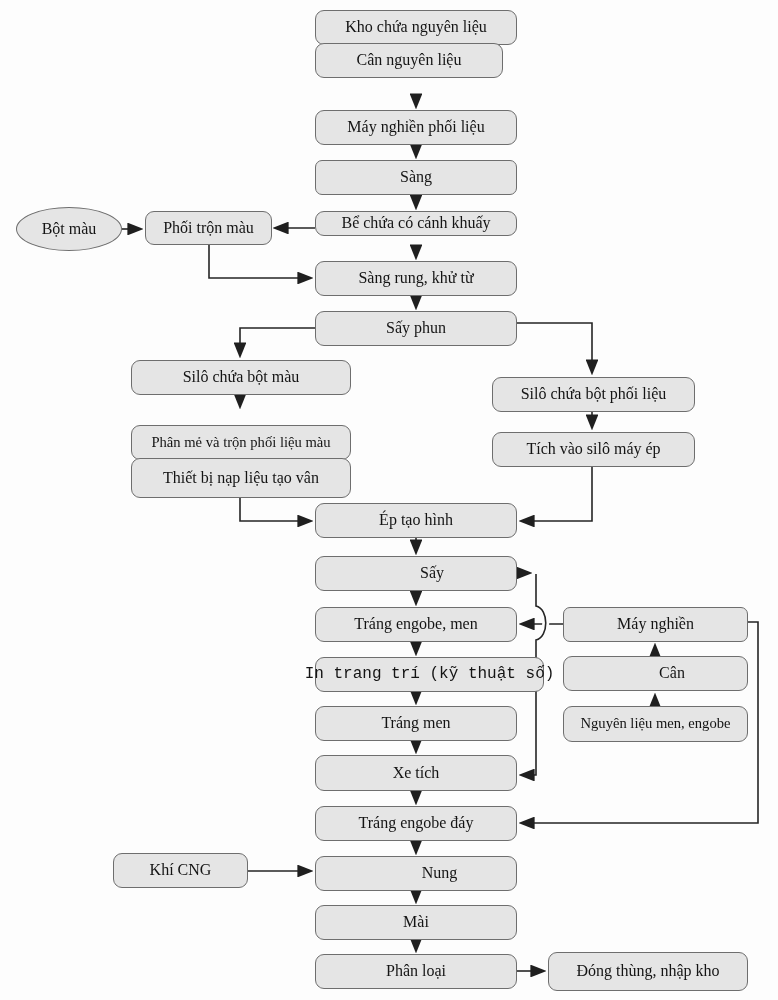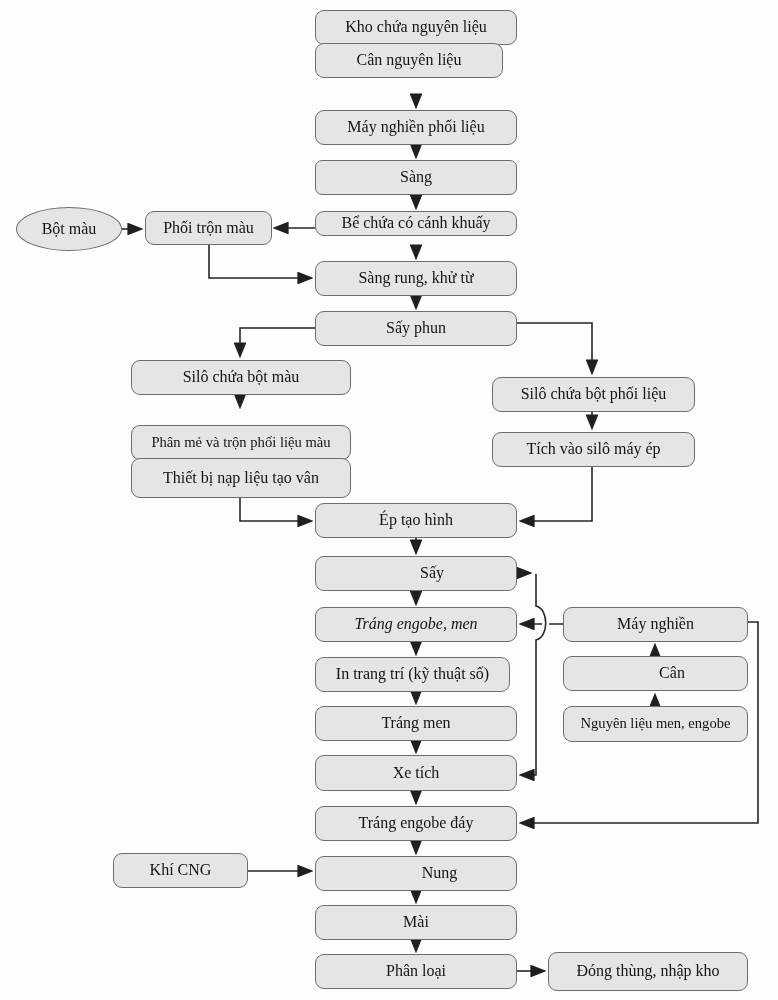--- a/index.html
+++ b/index.html
@@ -87,24 +87,24 @@
     </div>
   <div class="node" style="left:315px;top:311px;width:202px;height:35px;">
       <span>Sấy phun</span>
     </div>
   <div class="node" style="left:315px;top:503px;width:202px;height:35px;">
       <span>Ép tạo hình</span>
     </div>
   <div class="node" style="left:315px;top:556px;width:202px;height:35px;padding-left:32px;">
       <span>Sấy</span>
     </div>
-  <div class="node" style="left:315px;top:607px;width:202px;height:35px;font-style:italic;">
+  <div class="node" style="left:315px;top:607px;width:202px;height:35px;">
       <span>Tráng engobe, men</span>
     </div>
-  <div class="node" style="left:315px;top:657px;width:195px;height:35px;">
+  <div class="node" style="left:315px;top:657px;width:229px;height:35px;font-family:Liberation Mono, monospace;">
       <span>In trang trí (kỹ thuật số)</span>
     </div>
   <div class="node" style="left:315px;top:706px;width:202px;height:35px;">
       <span>Tráng men</span>
     </div>
   <div class="node" style="left:315px;top:755px;width:202px;height:36px;">
       <span>Xe tích</span>
     </div>
   <div class="node" style="left:315px;top:806px;width:202px;height:35px;">
       <span>Tráng engobe đáy</span>
@@ -136,21 +136,21 @@
       <span>Thiết bị nạp liệu tạo vân</span>
     </div>
 
   <div class="node" style="left:492px;top:377px;width:203px;height:35px;">
       <span>Silô chứa bột phối liệu</span>
     </div>
   <div class="node" style="left:492px;top:432px;width:203px;height:35px;">
       <span>Tích vào silô máy ép</span>
     </div>
 
-  <div class="node" style="left:563px;top:607px;width:185px;height:35px;">
+  <div class="node" style="left:563px;top:607px;width:185px;height:35px;border-radius:7px;">
       <span>Máy nghiền</span>
     </div>
   <div class="node" style="left:563px;top:656px;width:185px;height:35px;padding-left:33px;">
       <span>Cân</span>
     </div>
   <div class="node sm" style="left:563px;top:706px;width:185px;height:36px;">
       <span>Nguyên liệu men, engobe</span>
     </div>
 
   <div class="node" style="left:113px;top:853px;width:135px;height:35px;">

